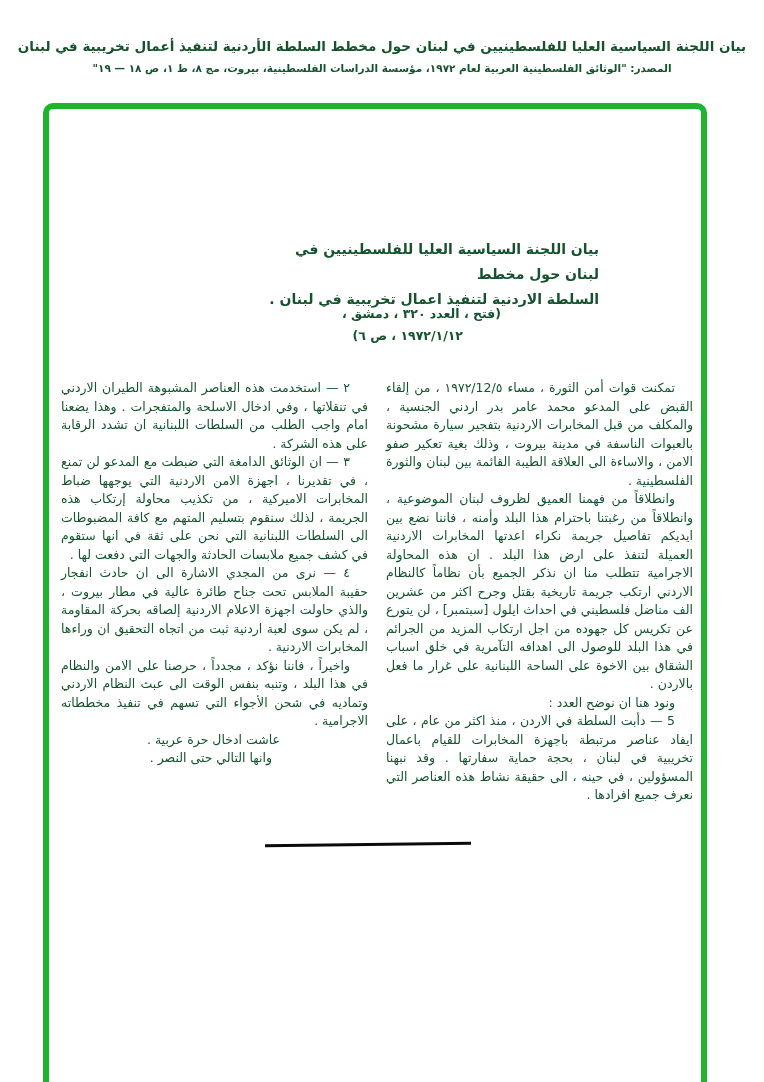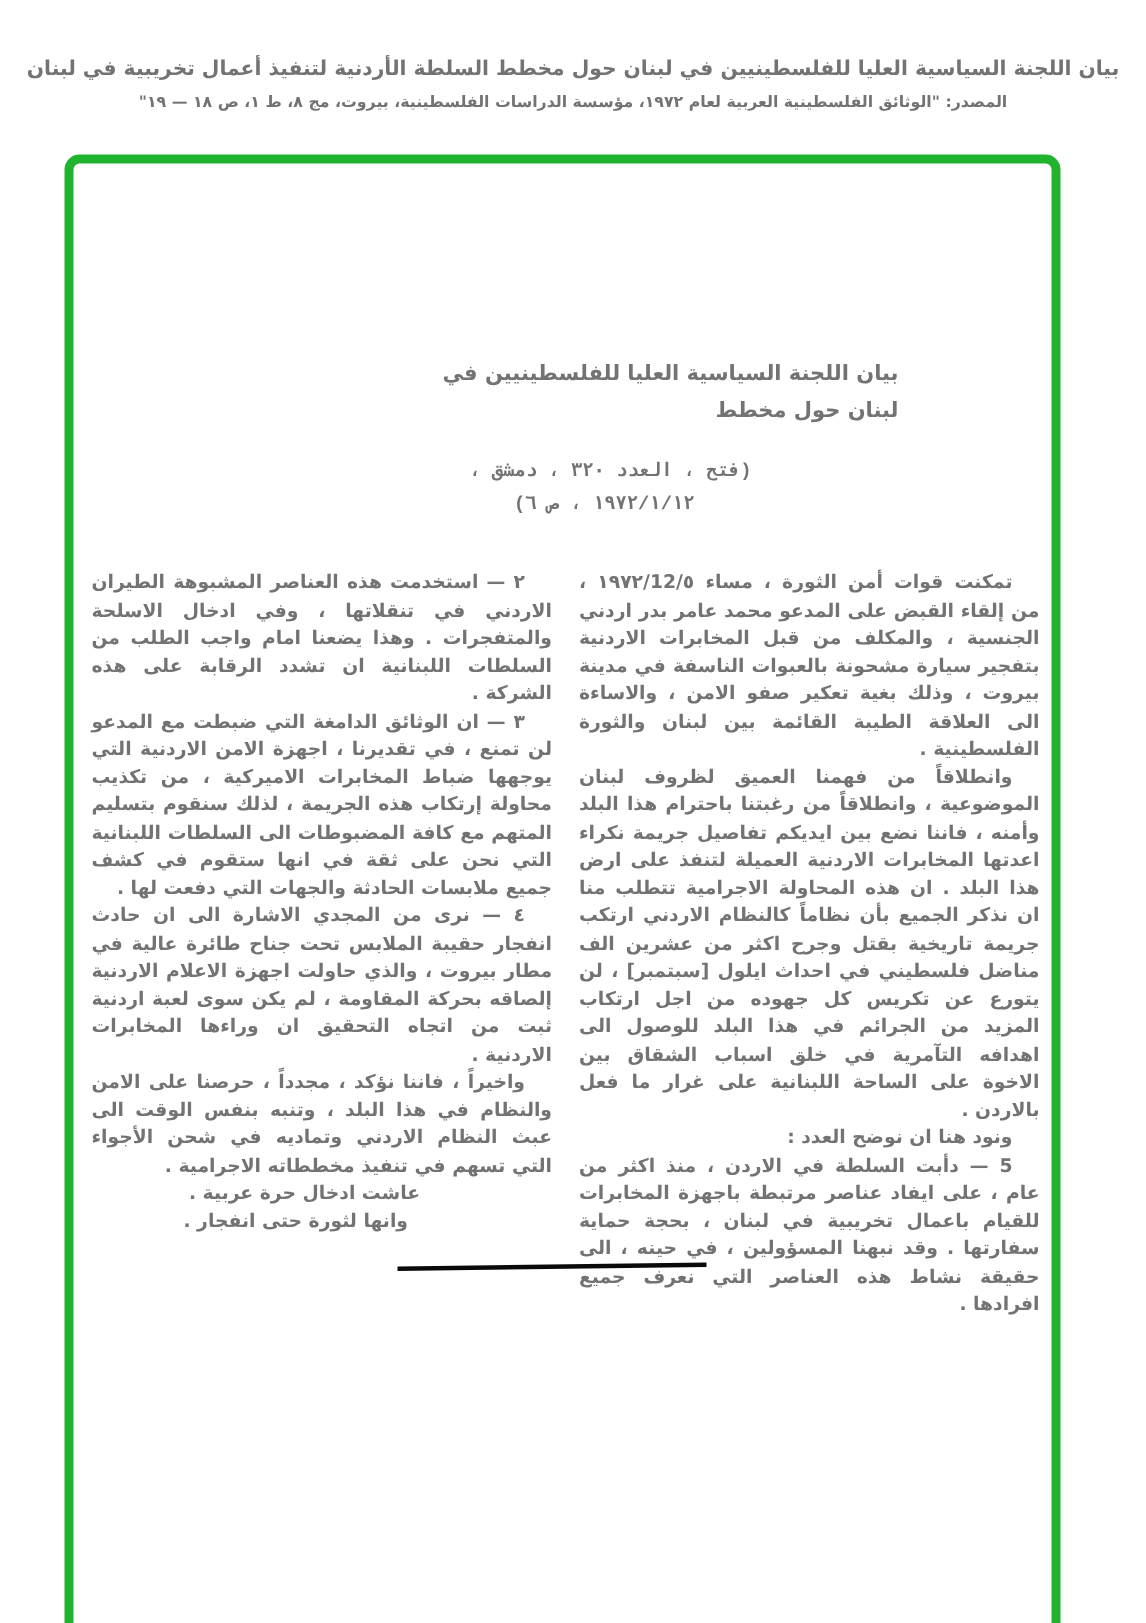--- a/index.html
+++ b/index.html
@@ -7,21 +7,21 @@
     padding: 0;
     background: #ffffff;
     font-family: "DejaVu Sans", sans-serif;
   }
   .screen {
     position: relative;
     width: 764px;
     height: 1082px;
     background: #ffffff;
     overflow: hidden;
-    color: #737373;
+    color: #14532d;
     border-radius: 19px;
   }
   
   .top-header {
     position: absolute;
     top: 38px;
     left: 0;
     right: 0;
     text-align: center;
     direction: rtl;
@@ -62,39 +62,38 @@
   .citation {
     position: absolute;
     top: 194px;
     right: 200px;
     width: 220px;
     direction: rtl;
     text-align: right;
     font-size: 12.5px;
     font-weight: bold;
     line-height: 22px;
-    font-family: Liberation Mono, monospace;
   }
   .cit-2 { padding-right: 38px; }
   
   .columns {
     position: absolute;
     top: 270px;
     left: 12px;
     right: 8px;
     display: flex;
     direction: rtl;
     gap: 18px;
   }
   .col {
     flex: 1 1 0;
     direction: rtl;
     text-align: justify;
     font-size: 12.5px;
-    font-weight: bold;
+    font-weight: normal;
     line-height: 18.5px;
   }
   .col p {
     margin: 0;
     text-indent: 18px;
   }
   .closing-line {
     text-align: right;
     text-indent: 0 !important;
     padding-right: 88px;
@@ -117,20 +116,21 @@
 
   <header class="top-header">
     <div class="h-title">بيان اللجنة السياسية العليا للفلسطينيين في لبنان حول مخطط السلطة الأردنية لتنفيذ أعمال تخريبية في لبنان</div>
     <div class="h-source">المصدر: "الوثائق الفلسطينية العربية لعام ١٩٧٢، مؤسسة الدراسات الفلسطينية، بيروت، مج ٨، ط ١، ص ١٨ — ١٩"</div>
   </header>
 
   <div class="green-page" style="border-color: rgb(31, 179, 46);">
 
     <div class="doc-title">
       <div>بيان اللجنة السياسية العليا للفلسطينيين في لبنان حول مخطط</div>
+      <div>السلطة الاردنية لتنفيذ اعمال تخريبية في لبنان .</div>
     </div>
 
     <div class="citation">
       <div class="cit-1">(فتح ، العدد ٣٢٠ ، دمشق ،</div>
       <div class="cit-2">١٩٧٢/١/١٢ ، ص ٦)</div>
     </div>
 
     <div class="columns">
 
       <div class="col">
@@ -139,21 +139,21 @@
         <p>ونود هنا ان نوضح العدد :</p>
         <p>5 — دأبت السلطة في الاردن ، منذ اكثر من عام ، على ايفاد عناصر مرتبطة باجهزة المخابرات للقيام باعمال تخريبية في لبنان ، بحجة حماية سفارتها . وقد نبهنا المسؤولين ، في حينه ، الى حقيقة نشاط هذه العناصر التي نعرف جميع افرادها .</p>
       </div>
 
       <div class="col">
         <p>٢ — استخدمت هذه العناصر المشبوهة الطيران الاردني في تنقلاتها ، وفي ادخال الاسلحة والمتفجرات . وهذا يضعنا امام واجب الطلب من السلطات اللبنانية ان تشدد الرقابة على هذه الشركة .</p>
         <p>٣ — ان الوثائق الدامغة التي ضبطت مع المدعو لن تمنع ، في تقديرنا ، اجهزة الامن الاردنية التي يوجهها ضباط المخابرات الاميركية ، من تكذيب محاولة إرتكاب هذه الجريمة ، لذلك سنقوم بتسليم المتهم مع كافة المضبوطات الى السلطات اللبنانية التي نحن على ثقة في انها ستقوم في كشف جميع ملابسات الحادثة والجهات التي دفعت لها .</p>
         <p>٤ — نرى من المجدي الاشارة الى ان حادث انفجار حقيبة الملابس تحت جناح طائرة عالية في مطار بيروت ، والذي حاولت اجهزة الاعلام الاردنية إلصاقه بحركة المقاومة ، لم يكن سوى لعبة اردنية ثبت من اتجاه التحقيق ان وراءها المخابرات الاردنية .</p>
         <p>واخيراً ، فاننا نؤكد ، مجدداً ، حرصنا على الامن والنظام في هذا البلد ، وتنبه بنفس الوقت الى عبث النظام الاردني وتماديه في شحن الأجواء التي تسهم في تنفيذ مخططاته الاجرامية .</p>
         <p class="closing-line">عاشت ادخال حرة عربية .</p>
-        <p class="closing-line second">وانها لثورة حتى انفجار .</p>
+        <p class="closing-line second">وانها التالي حتى النصر .</p>
       </div>
 
     </div>
 
     <div class="divider"></div>
 
   </div>
 
 </div>
 

